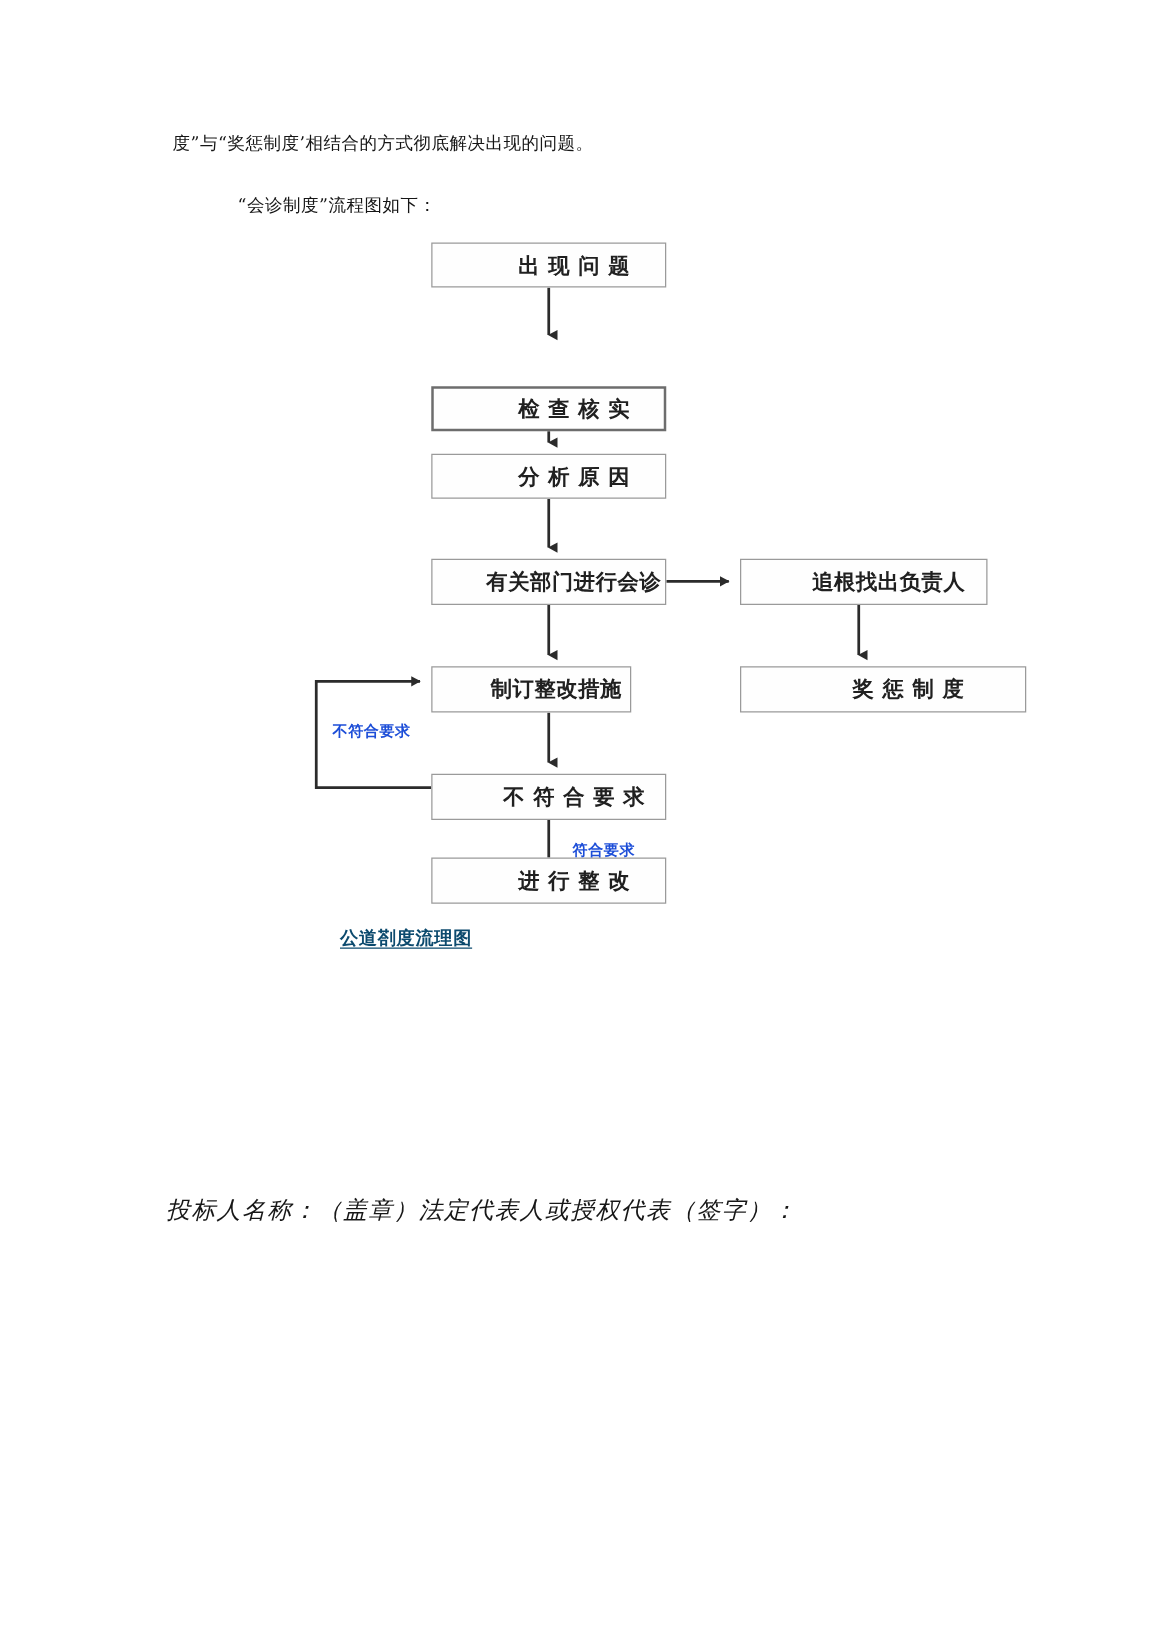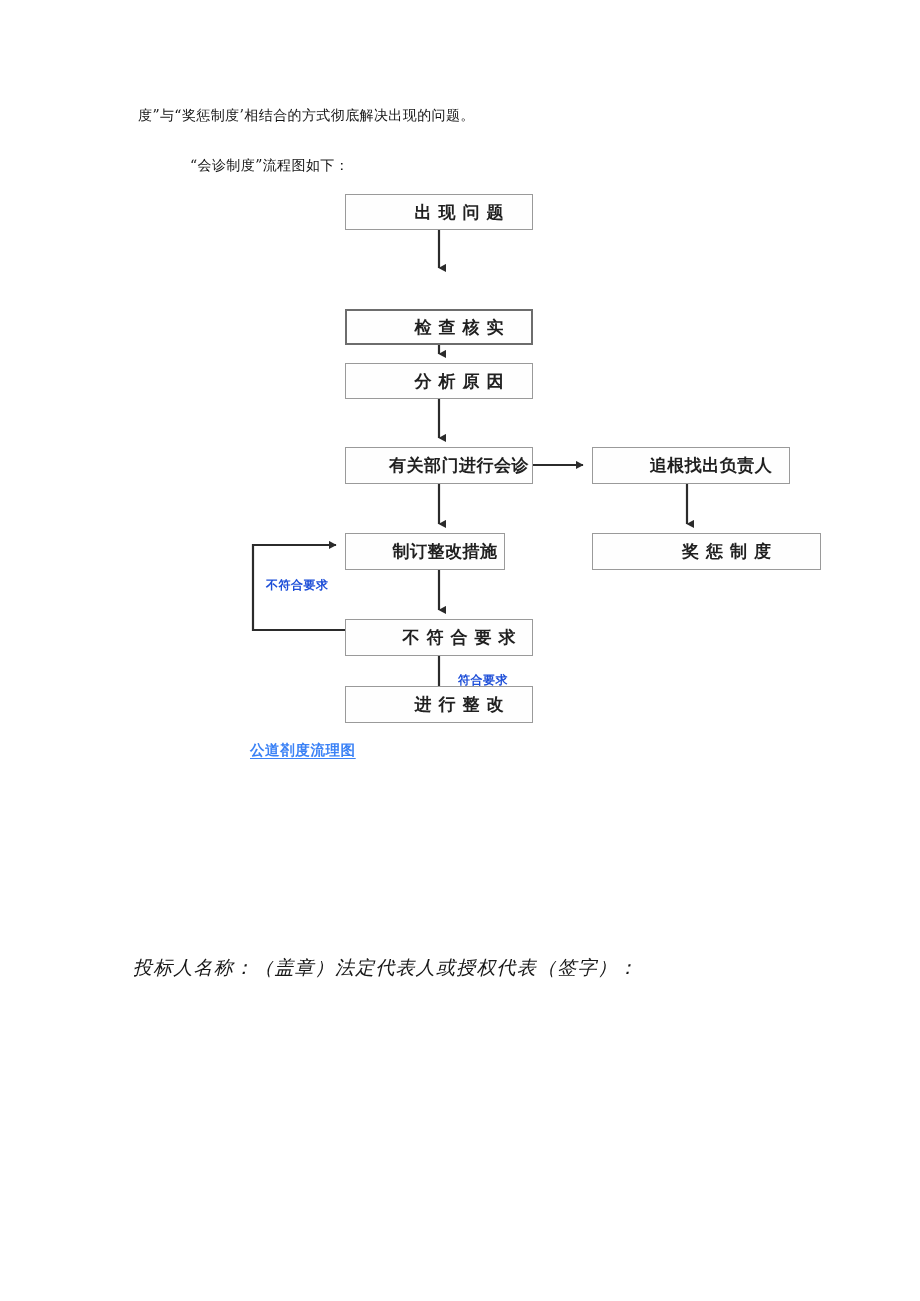--- a/index.html
+++ b/index.html
@@ -96,26 +96,26 @@
     color: #1d4ed8;
     white-space: nowrap;
     letter-spacing: 0.5px;
   }
   #label-fail { left: 266px; top: 577px; }
   #label-pass { left: 458px; top: 672px; }
 
   
   #figure-caption {
     position: absolute;
-    left: 250px;
+    left: 272px;
     top: 741px;
     font-family: "DejaVu Serif", "Liberation Serif", serif;
     font-size: 14.5px;
     font-weight: 700;
-    color: #3b82f6;
+    color: #0c4a6e;
     letter-spacing: 0.6px;
     text-decoration: underline;
     text-underline-offset: 2.5px;
     white-space: nowrap;
   }
 
   
   #signature-line {
     position: absolute;
     left: 133px;

